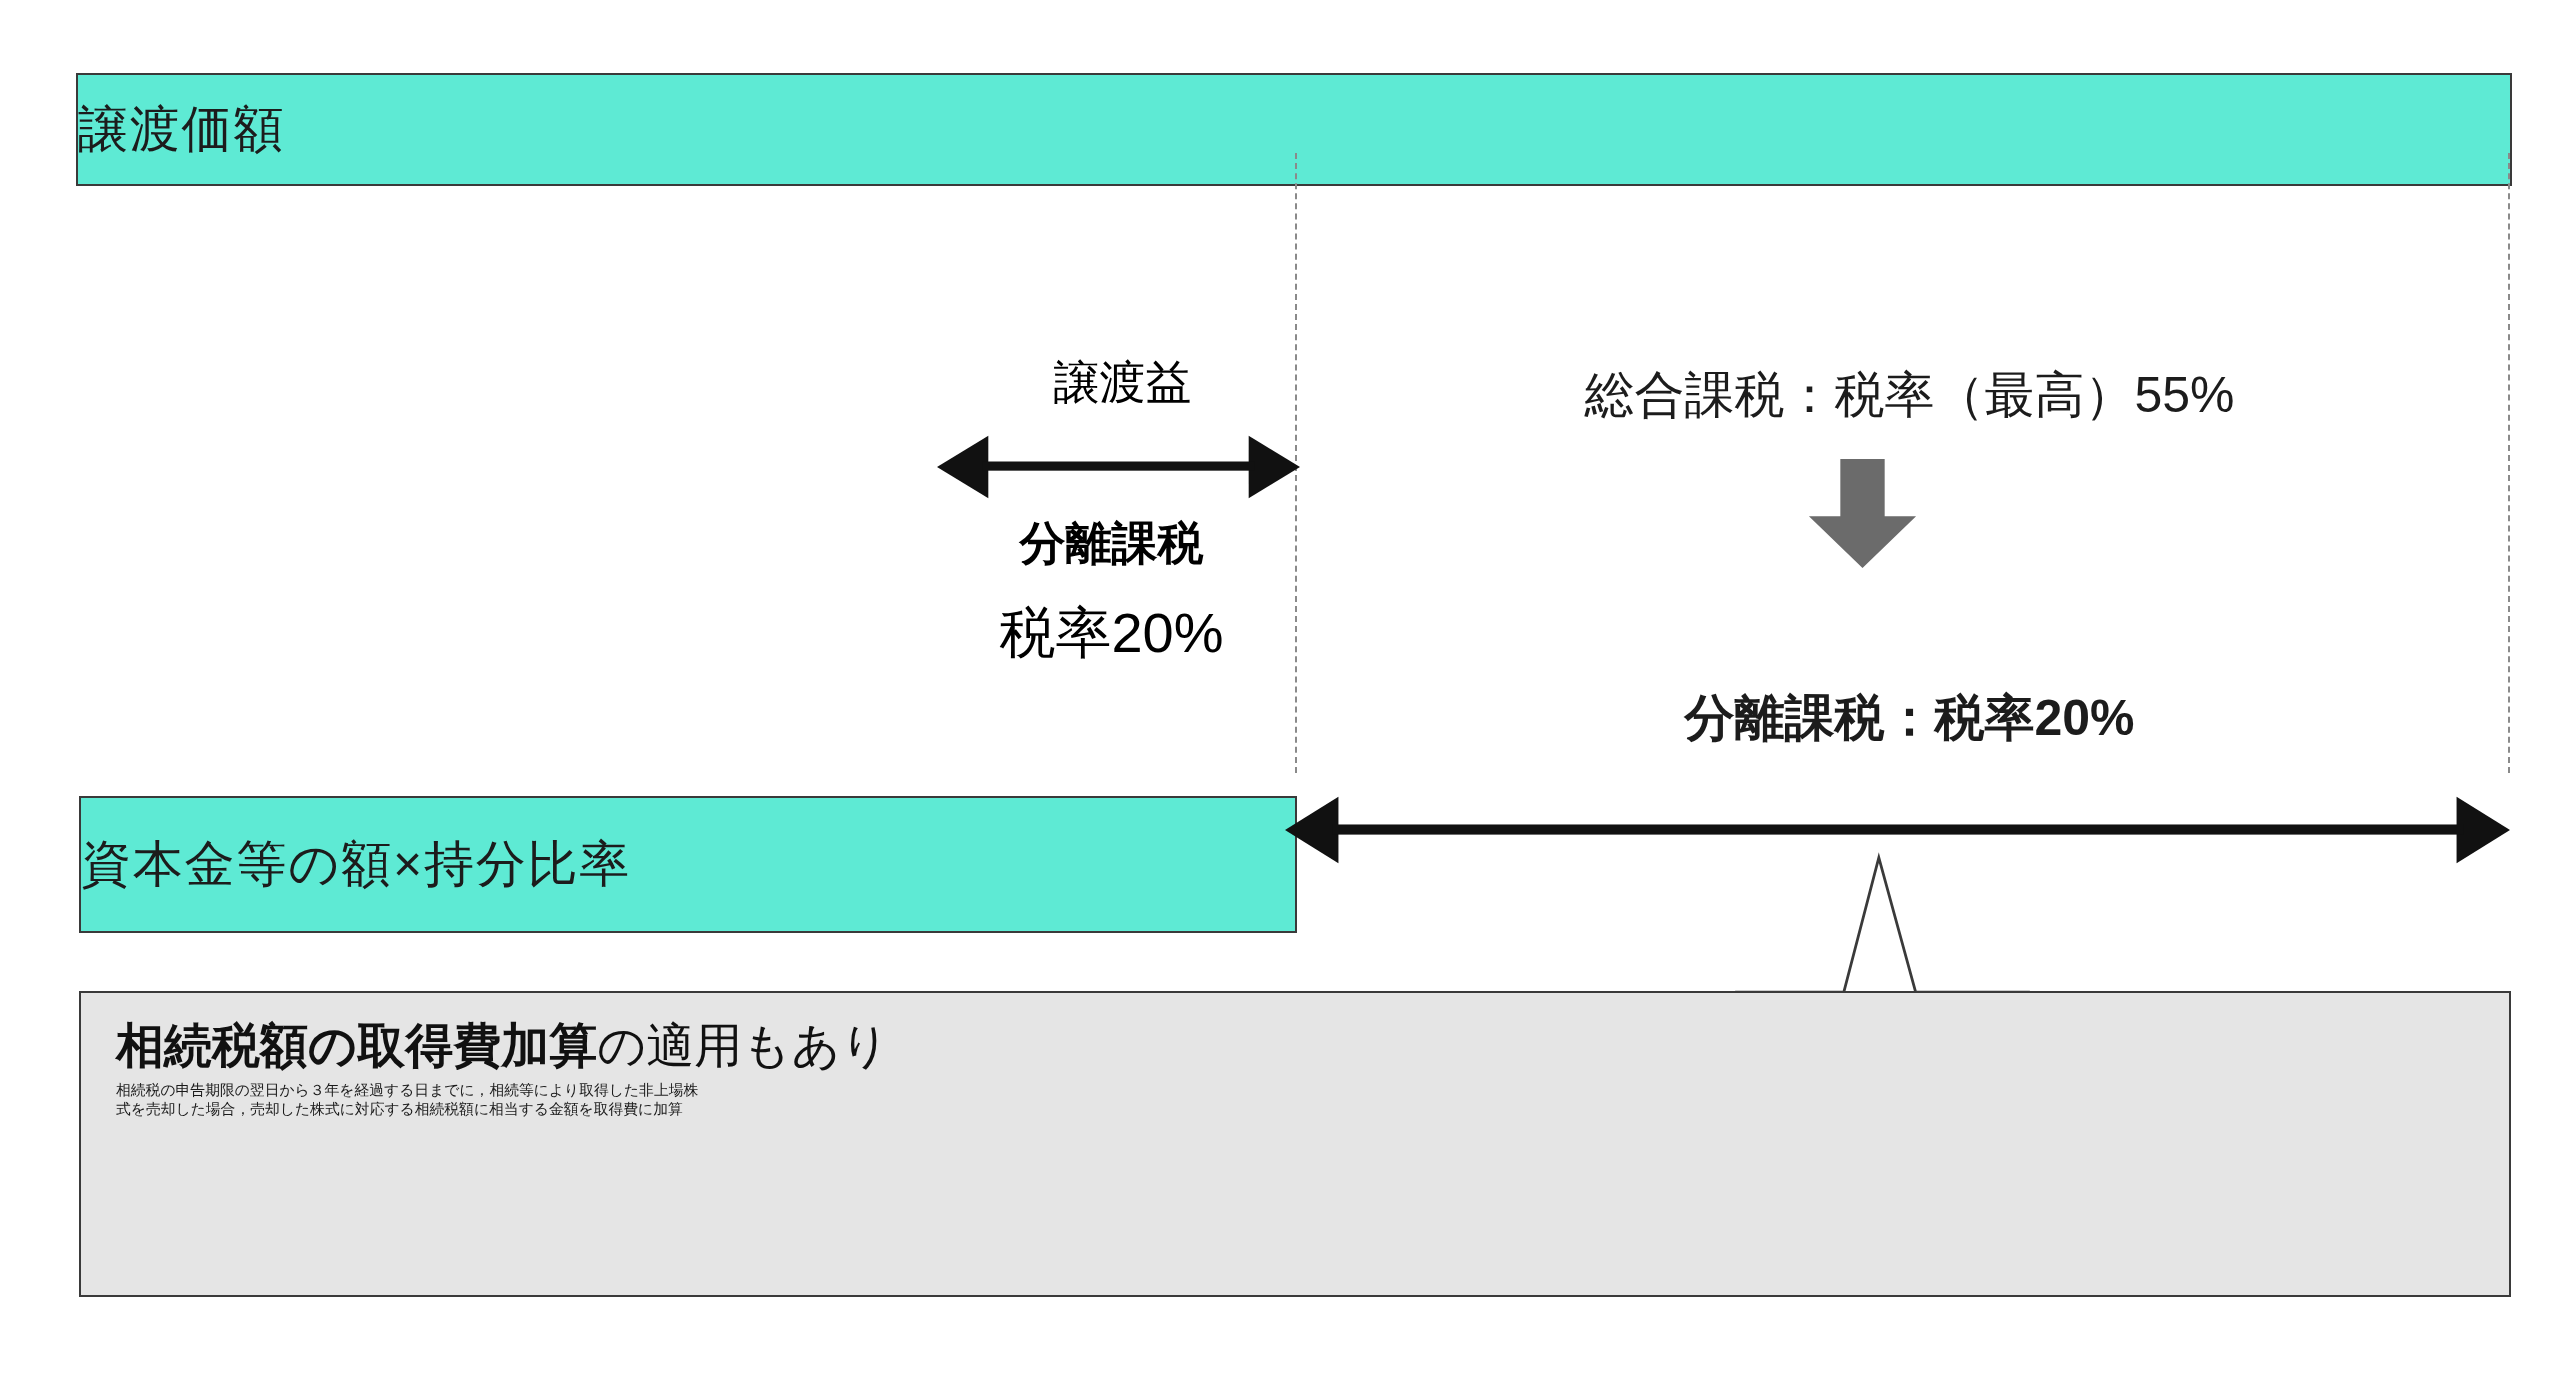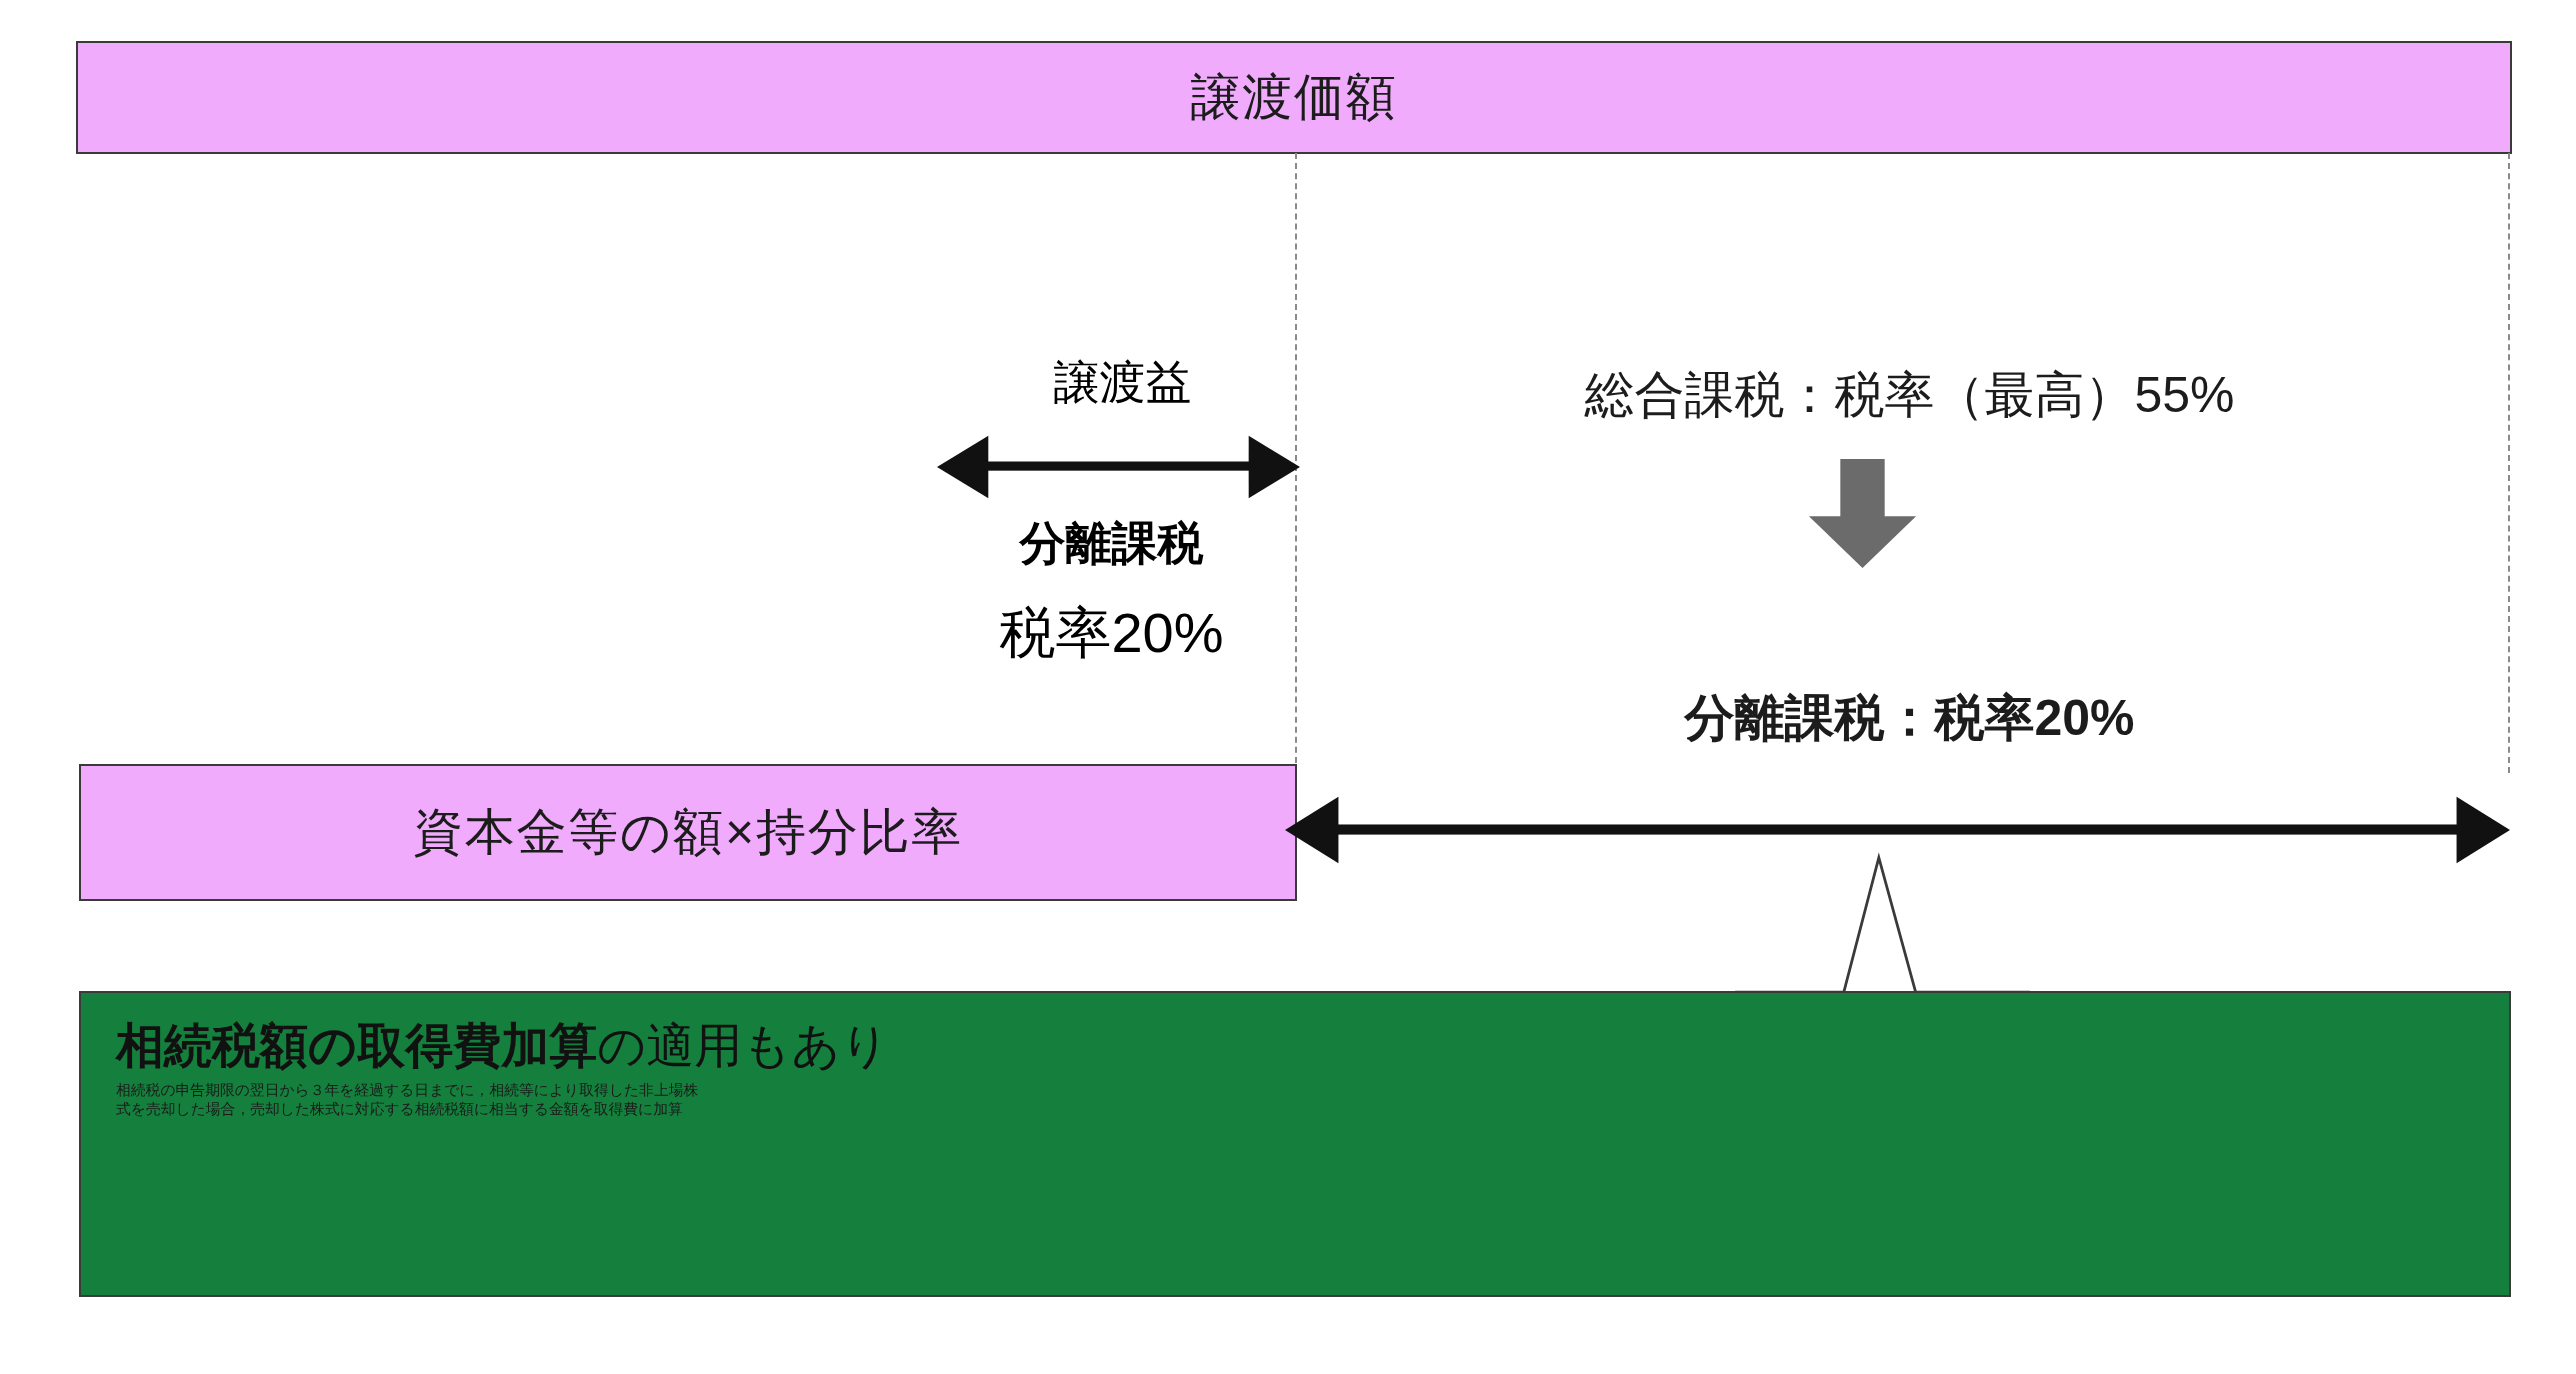--- a/index.html
+++ b/index.html
@@ -16,25 +16,26 @@
     width: 2576px;
     height: 1375px;
     background: #ffffff;
     overflow: hidden;
   }
 
   
   .box {
     position: absolute;
     box-sizing: border-box;
-    background: #f0abfc;
+    background: #5eead4;
     border: 2.8px solid #3a3a3a;
     display: flex;
     align-items: center;
-    justify-content: center;
+    justify-content: flex-start;
+    margin-top: 32px;
   }
   .box-label {
     font-size: 50px;
     letter-spacing: 1.8px;
     color: #1c1c1c;
     white-space: nowrap;
   }
 
   
   #transfer-price-box {
@@ -61,21 +62,21 @@
   }
 
   
   #note-box {
     position: absolute;
     left: 79px;
     top: 991px;
     width: 2432px;
     height: 306px;
     box-sizing: border-box;
-    background: #15803d;
+    background: #e5e5e5;
     border: 2.8px solid #3a3a3a;
     padding: 24px 35px 0 35px;
   }
   .note-title {
     font-size: 48px;
     line-height: 1.22;
     margin: 0 0 5.5px 0;
     white-space: nowrap;
     color: #111111;
   }

